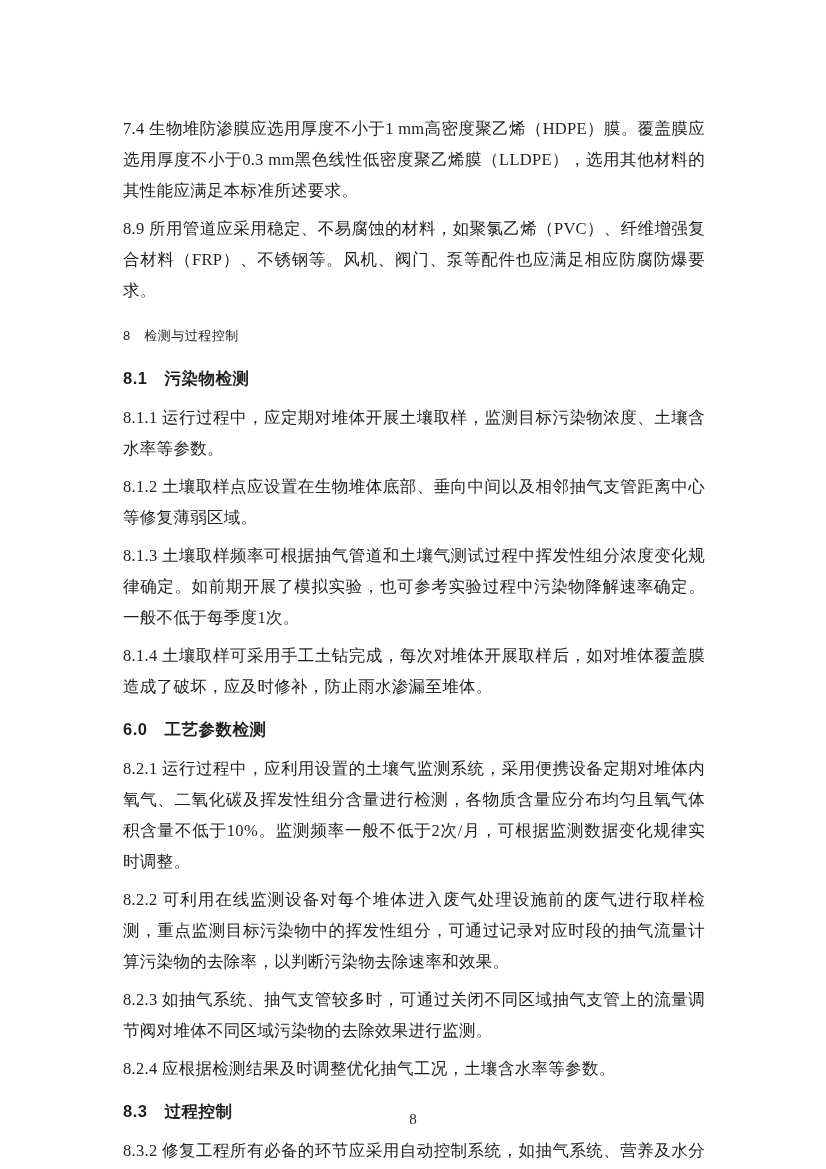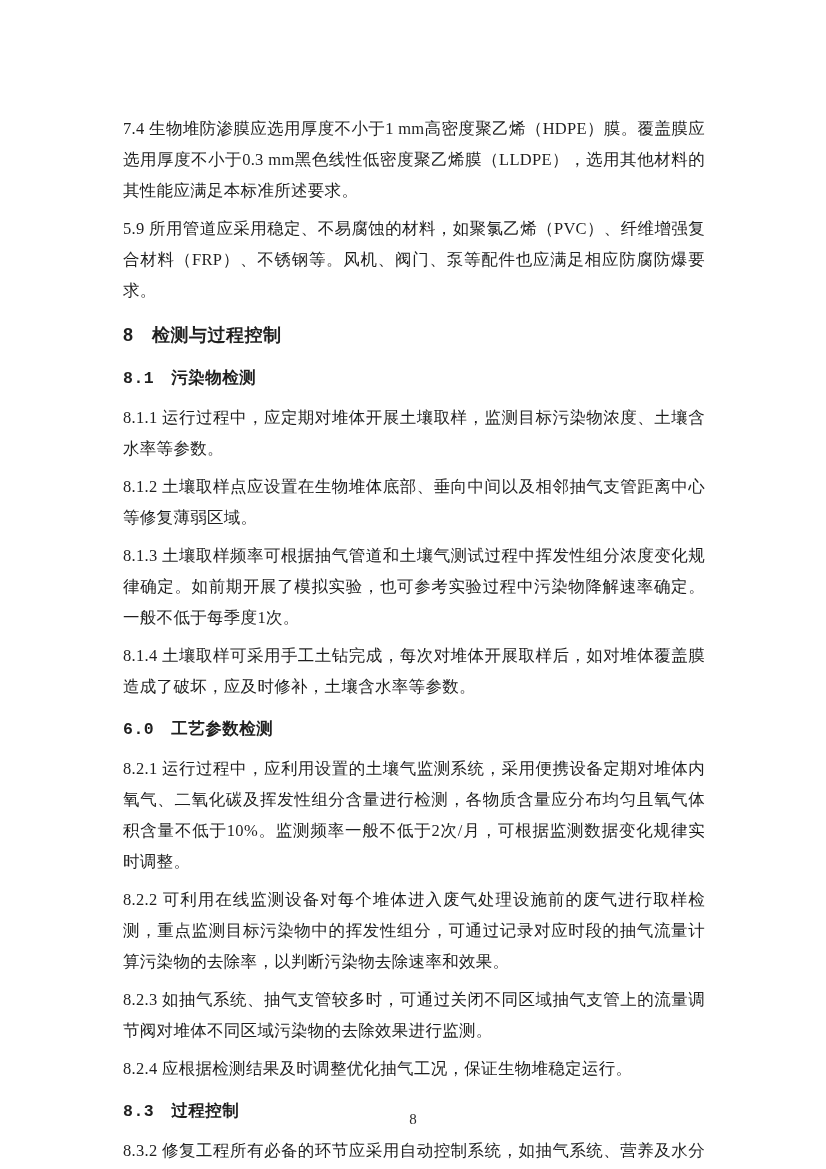--- a/index.html
+++ b/index.html
@@ -26,28 +26,28 @@
   }
   .para {
     font-size: 16.5px;
     line-height: 31px;
     text-align: justify;
     margin: 0 0 7px 0;
     letter-spacing: 0.3px;
   }
   .heading-1 {
     font-family: "Liberation Sans", "DejaVu Sans", sans-serif;
-    font-weight: bold;
-    font-size: 18px;
+    font-weight: normal;
+    font-size: 13px;
     line-height: 31px;
     margin: 14px 0 12px 0;
     letter-spacing: 0.5px;
   }
   .heading-2 {
-    font-family: Liberation Mono, monospace;
+    font-family: Liberation Sans, sans-serif;
     font-weight: bold;
     font-size: 16.5px;
     line-height: 31px;
     margin: 12px 0 8px 0;
     letter-spacing: 0.5px;
   }
   .page-footer {
     position: absolute;
     left: 0;
     bottom: 62px;
@@ -56,29 +56,29 @@
     font-size: 15px;
     color: #2a2a2a;
   }
 </style>
 </head>
 <body>
 
 <div class="page">
   <div class="content">
     <p class="para">7.4 生物堆防渗膜应选用厚度不小于1 mm高密度聚乙烯（HDPE）膜。覆盖膜应选用厚度不小于0.3 mm黑色线性低密度聚乙烯膜（LLDPE），选用其他材料的其性能应满足本标准所述要求。</p>
-    <p class="para">5.9 所用管道应采用稳定、不易腐蚀的材料，如聚氯乙烯（PVC）、纤维增强复合材料（FRP）、不锈钢等。风机、阀门、泵等配件也应满足相应防腐防爆要求。</p>
+    <p class="para">8.9 所用管道应采用稳定、不易腐蚀的材料，如聚氯乙烯（PVC）、纤维增强复合材料（FRP）、不锈钢等。风机、阀门、泵等配件也应满足相应防腐防爆要求。</p>
     <h1 class="heading-1">8　检测与过程控制</h1>
     <h2 class="heading-2">8.1　污染物检测</h2>
     <p class="para">8.1.1 运行过程中，应定期对堆体开展土壤取样，监测目标污染物浓度、土壤含水率等参数。</p>
     <p class="para">8.1.2 土壤取样点应设置在生物堆体底部、垂向中间以及相邻抽气支管距离中心等修复薄弱区域。</p>
     <p class="para">8.1.3 土壤取样频率可根据抽气管道和土壤气测试过程中挥发性组分浓度变化规律确定。如前期开展了模拟实验，也可参考实验过程中污染物降解速率确定。一般不低于每季度1次。</p>
-    <p class="para">8.1.4 土壤取样可采用手工土钻完成，每次对堆体开展取样后，如对堆体覆盖膜造成了破坏，应及时修补，土壤含水率等参数。</p>
+    <p class="para">8.1.4 土壤取样可采用手工土钻完成，每次对堆体开展取样后，如对堆体覆盖膜造成了破坏，应及时修补，防止雨水渗漏至堆体。</p>
     <h2 class="heading-2">6.0　工艺参数检测</h2>
     <p class="para">8.2.1 运行过程中，应利用设置的土壤气监测系统，采用便携设备定期对堆体内氧气、二氧化碳及挥发性组分含量进行检测，各物质含量应分布均匀且氧气体积含量不低于10%。监测频率一般不低于2次/月，可根据监测数据变化规律实时调整。</p>
     <p class="para">8.2.2 可利用在线监测设备对每个堆体进入废气处理设施前的废气进行取样检测，重点监测目标污染物中的挥发性组分，可通过记录对应时段的抽气流量计算污染物的去除率，以判断污染物去除速率和效果。</p>
     <p class="para">8.2.3 如抽气系统、抽气支管较多时，可通过关闭不同区域抽气支管上的流量调节阀对堆体不同区域污染物的去除效果进行监测。</p>
-    <p class="para">8.2.4 应根据检测结果及时调整优化抽气工况，保证生物堆稳定运行。</p>
+    <p class="para">8.2.4 应根据检测结果及时调整优化抽气工况，土壤含水率等参数。</p>
     <h2 class="heading-2">8.3　过程控制</h2>
     <p class="para">8.3.2 修复工程所有必备的环节应采用自动控制系统，如抽气系统、营养及水分调配系统、废气处理系统等。</p>
   </div>
   <div class="page-footer">8</div>
 </div>
 
 </body></html>

